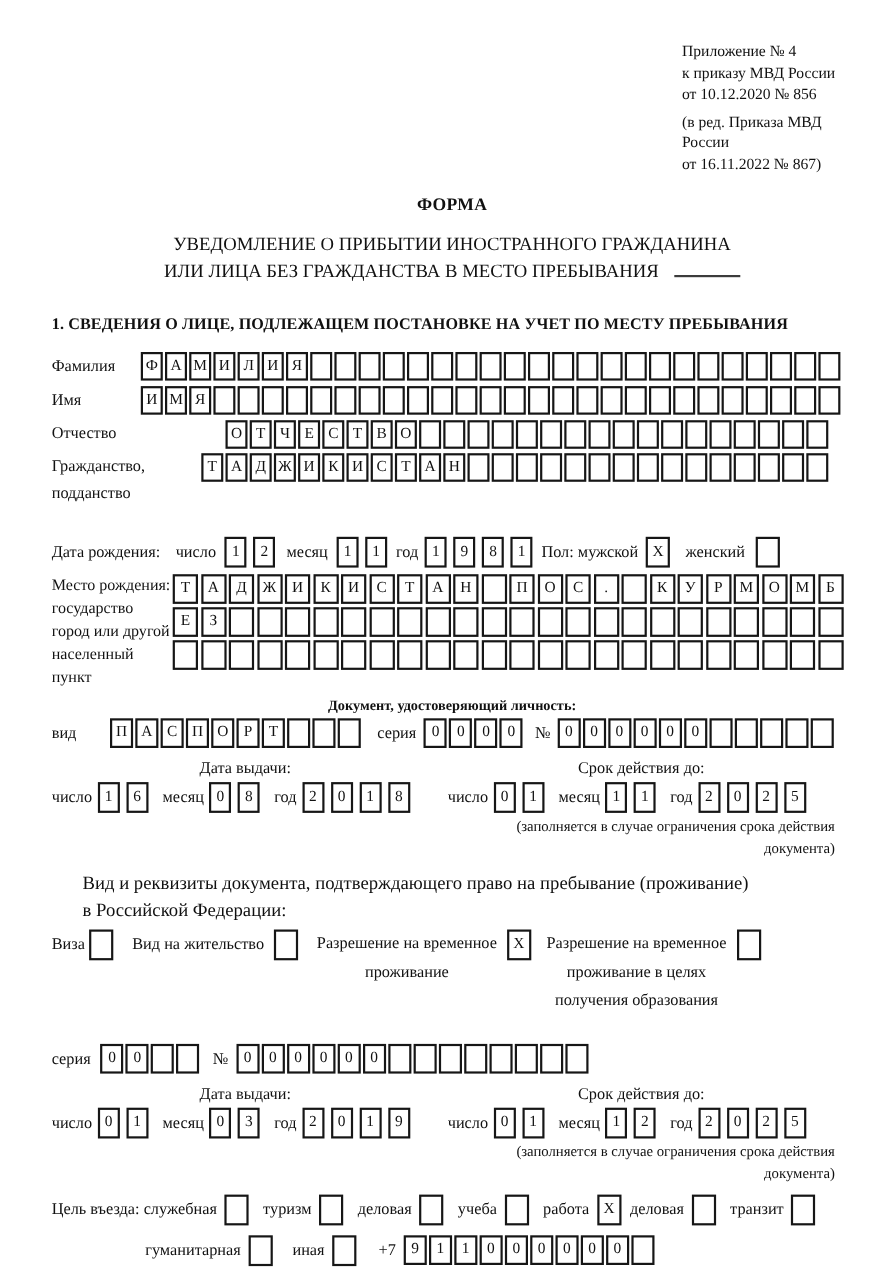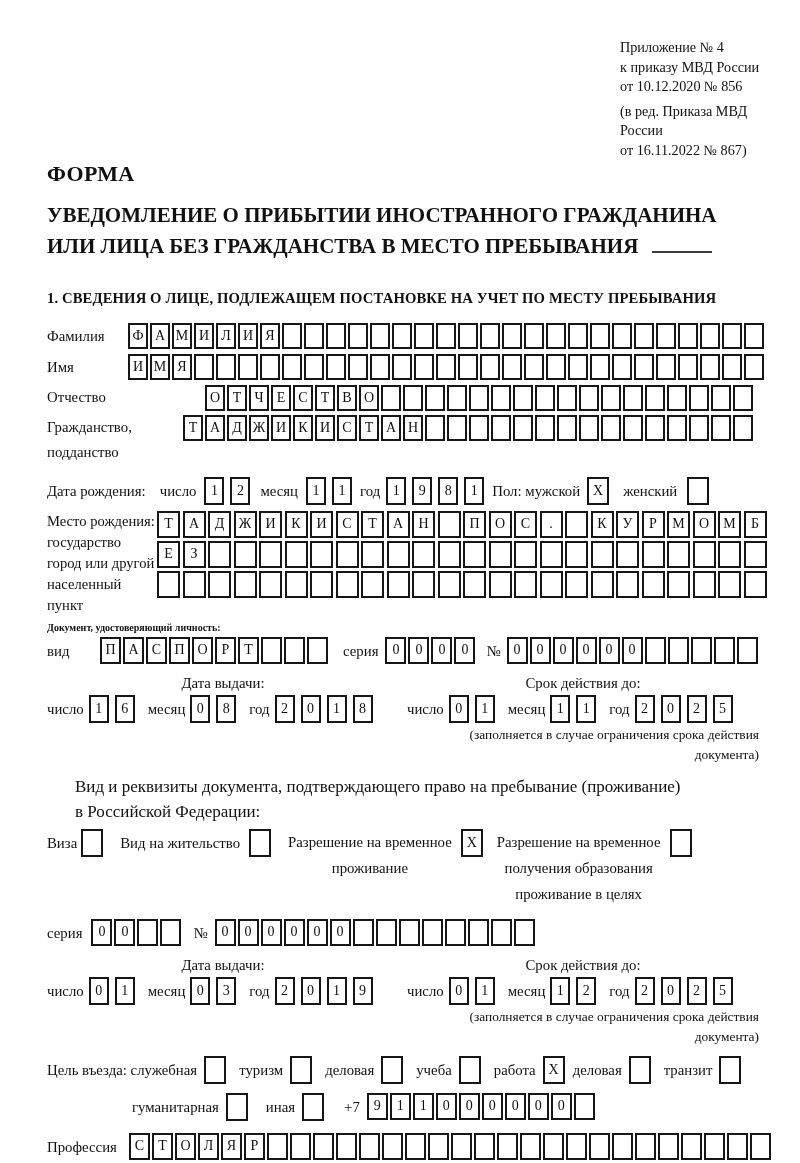--- a/index.html
+++ b/index.html
@@ -7,24 +7,24 @@
   body {
     width:800px; height:1163px; overflow:hidden;
     font-family:"Liberation Serif","DejaVu Serif",serif;
     color:#111111;
   }
   .page { padding:38px 25px 10px 47px; width:800px; }
 
   
   .appendix { margin-left:573px; font-size:14.2px; line-height:1.38; }
   .appendix .gap-top { margin-top:5px; }
-  .forma { text-align:left; font-weight:bold; font-size:22px; letter-spacing:.3px; }
+  .forma { text-align:center; font-weight:bold; font-size:16px; margin-top:17px; letter-spacing:.3px; }
 
   
-  .title { font-weight:bold; font-size:21px; line-height:1.5; margin-top:13px; }
+  .title { text-align:center; font-weight:normal; font-size:17px; line-height:1.5; margin-top:13px; }
   .title-underline { display:inline-block; width:60px; border-bottom:2.5px solid #3c3c3c; margin-left:14px; }
 
   .sec-heading { font-weight:bold; font-size:14.7px; margin-top:27px; letter-spacing:.1px; }
 
   
   .row { display:flex; align-items:flex-start; }
   .lbl { font-size:14.8px; line-height:27px; flex-shrink:0; }
   .lbl2 { font-size:14.8px; line-height:28px; flex-shrink:0; }
   .multi { font-size:14.8px; line-height:22px; flex-shrink:0; }
 
@@ -33,23 +33,23 @@
     flex-shrink:0; width:20px; height:26px; border:2px solid #161616;
     margin-right:2px; text-align:center; font-size:14px; line-height:21px;
     color:#111; background:#fff;
   }
   .cells-wide .cell { width:23px; height:27px; margin-right:2.5px; line-height:22px; }
   .cells-md   .cell { width:21px; height:27px; margin-right:2px;   line-height:22px; }
   .cells-date .cell { width:20px; height:28px; margin-right:6px;   line-height:23px; }
   .cb .cell   { width:22px; height:28px; margin-right:0; line-height:23px; }
 
   
-  .mt4{margin-top:4px}.mt6{margin-top:6px}.mt8{margin-top:12px}.mt16{margin-top:16px}
-
-  .doc-header { font-weight:bold; font-size:10px; margin-top:6px; }
+  .mt4{margin-top:4px}.mt6{margin-top:6px}.mt8{margin-top:26px}.mt16{margin-top:16px}
+
+  .doc-header { text-align:center; font-weight:bold; font-size:13px; margin-top:6px; }
 
   .date-block { display:flex; margin-top:8px; }
   .date-half { width:352px; }
   .date-half.right { margin-left:8px; }
   .date-head { text-align:center; font-size:14.8px; line-height:20px; }
   .date-line { display:flex; align-items:flex-start; margin-top:2px; }
   .date-line .lbl2 { margin-right:5px; }
   .date-line .cells { margin-right:7px; }
   .note { font-size:13.4px; text-align:right; line-height:20px; margin-top:2px; }
 
@@ -445,22 +445,22 @@
       </div>
     <div class="multi opt-center" style="margin-left:17px;line-height:26px">
       <div>Разрешение на временное</div>
       <div>проживание</div>
     </div>
     <div class="cells cb">
         <span class="cell">X</span>
       </div>
     <div class="multi opt-center" style="margin-left:14px;line-height:26px">
       <div>Разрешение на временное</div>
+      <div>проживание в целях</div>
       <div>получения образования</div>
-      <div>проживание в целях</div>
     </div>
     <div class="cells cb">
         <span class="cell"></span>
       </div>
   </div>
 
   <div class="row mt8">
     <div class="lbl2" style="margin-right:9px">серия</div>
     <div class="cells cells-md" style="margin-right:10px">
         <span class="cell">0</span>

